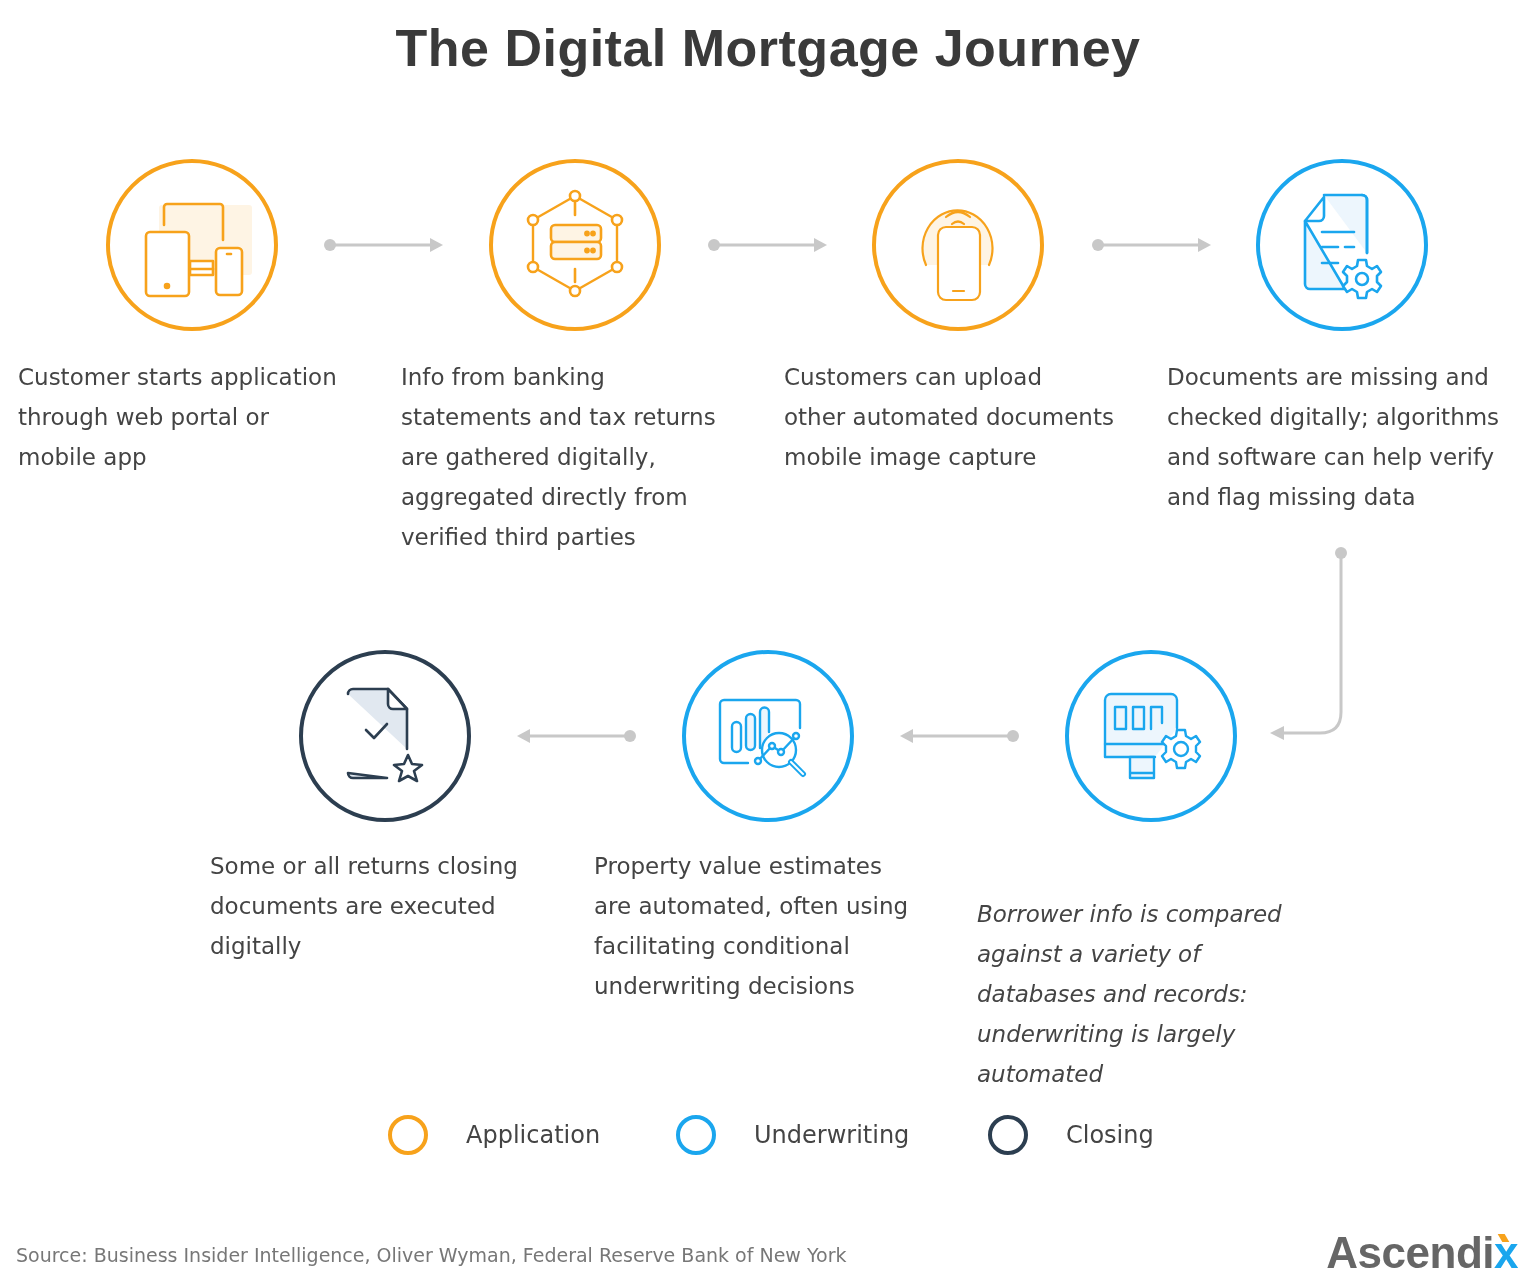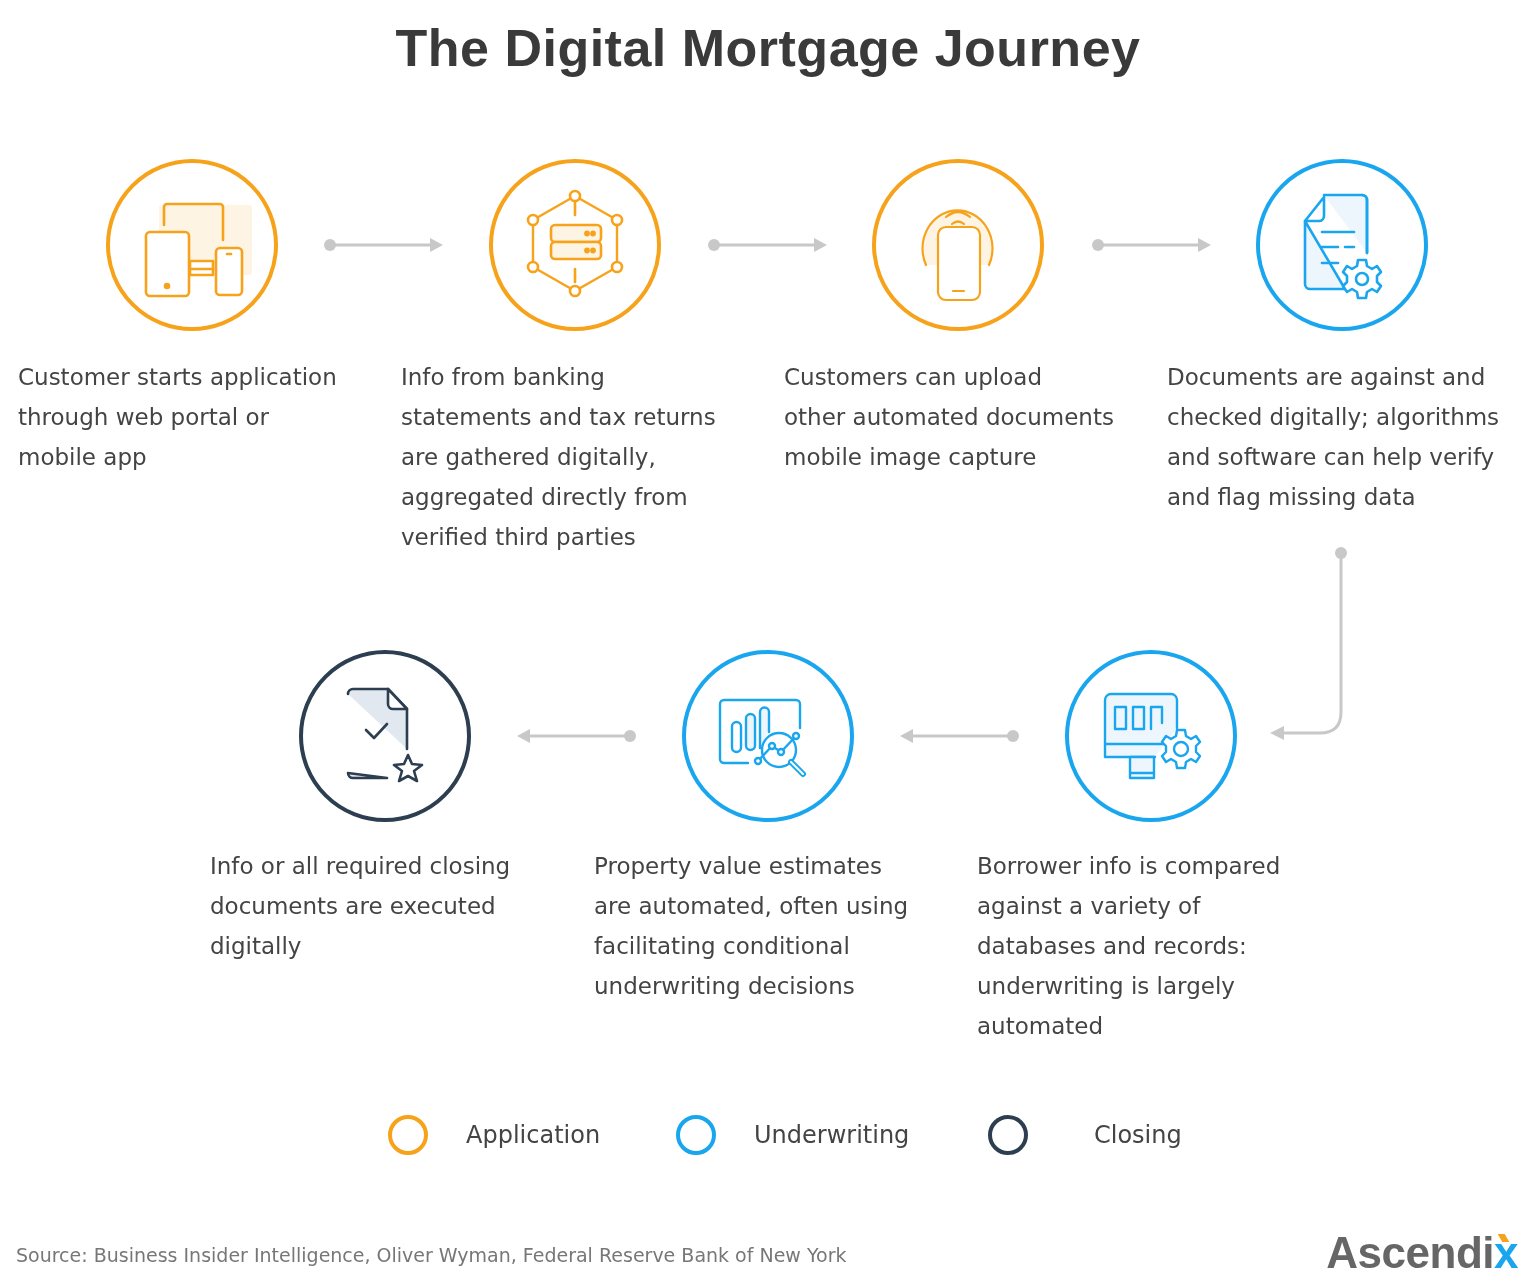--- a/index.html
+++ b/index.html
@@ -131,42 +131,42 @@
     <line x1="40" y1="62" x2="56" y2="62"></line>
       <line x1="63" y1="62" x2="72" y2="62"></line>
     <line x1="40" y1="78" x2="56" y2="78"></line>
     <g transform="translate(80,94)">
       <path d="M-4 -19 L4 -19 L5 -13 L10 -10 L15 -13 L19 -7 L15 -3 L15 3 L19 7 L15 13 L10 10 L5 13 L4 19 L-4 19 L-5 13 L-10 10 L-15 13 L-19 7 L-15 3 L-15 -3 L-19 -7 L-15 -13 L-10 -10 L-5 -13 Z" fill="#fff"></path>
       <circle r="6"></circle>
     </g>
   </svg>
 </div>
 <div class="step-text" style="left:1167px;top:357px;width:360px;">
-  <span>Documents are against and</span>
+  <span>Documents are missing and</span>
   <span>checked digitally; algorithms</span>
   <span>and software can help verify</span>
   <span>and flag missing data</span>
 </div>
 
 <div class="step-circle" style="left:1065px;top:650px;border-color:#1aa6ee;">
   <svg viewBox="0 0 120 120" fill="none" stroke="#1aa6ee" stroke-width="2.4" stroke-linecap="round" stroke-linejoin="round">
     <path d="M64 81 H14 V24 a6 6 0 0 1 6 -6 H80 a6 6 0 0 1 6 6 V52" fill="#edf6fd"></path>
     <line x1="14" y1="68" x2="80" y2="68"></line>
     <rect x="39" y="81" width="24" height="21" fill="#edf6fd"></rect>
     <line x1="40" y1="97" x2="62" y2="97"></line>
     <rect x="24" y="31" width="11" height="22"></rect>
     <rect x="42" y="31" width="11" height="22"></rect>
     <path d="M60 53 V31 H71 V47"></path>
     <g transform="translate(90,73)">
       <path d="M-4 -19 L4 -19 L5 -13 L10 -10 L15 -13 L19 -7 L15 -3 L15 3 L19 7 L15 13 L10 10 L5 13 L4 19 L-4 19 L-5 13 L-10 10 L-15 13 L-19 7 L-15 3 L-15 -3 L-19 -7 L-15 -13 L-10 -10 L-5 -13 Z" fill="#fff"></path>
       <circle r="7"></circle>
     </g>
   </svg>
 </div>
-<div class="step-text" style="left:977px;top:846px;">
+<div class="step-text" style="left:977px;top:894px;font-style:italic;">
   <span>Borrower info is compared</span>
   <span>against a variety of</span>
   <span>databases and records:</span>
   <span>underwriting is largely</span>
   <span>automated</span>
 </div>
 
 <div class="step-circle" style="left:682px;top:650px;border-color:#1aa6ee;">
   <svg viewBox="0 0 120 120" fill="none" stroke="#1aa6ee" stroke-width="2.4" stroke-linecap="round" stroke-linejoin="round">
     <path d="M40 87 H16 a4 4 0 0 1 -4 -4 V28 a4 4 0 0 1 4 -4 H88 a4 4 0 0 1 4 4 V52"></path>
@@ -192,35 +192,35 @@
 
 <div class="step-circle" style="left:299px;top:650px;border-color:#2c3e50;">
   <svg viewBox="0 0 120 120" fill="none" stroke="#2c3e50" stroke-width="2.6" stroke-linecap="round" stroke-linejoin="round">
     <path d="M23 18 a5 5 0 0 1 5 -5 H63 L82 33 V73 M62 102 H28 a5 5 0 0 1 -5 -5 Z" fill="#e1e8f0"></path>
     <path d="M63 13 V28 a5 5 0 0 0 5 5 H82 Z" fill="#fff"></path>
     <polyline points="41,54 49,62 62,48"></polyline>
     <path d="M83 79 L87 88 L97 89 L89 95 L92 105 L83 100 L74 105 L77 95 L69 89 L79 88 Z" fill="#fff"></path>
   </svg>
 </div>
 <div class="step-text" style="left:210px;top:846px;">
-  <span>Info or all required closing</span>
+  <span>Some or all returns closing</span>
   <span>documents are executed</span>
   <span>digitally</span>
 </div>
 
 <div class="legend">
   <div class="legend-item" style="left:388px;">
     <div class="legend-ring" style="border-color:#f7a21b;"></div>
     <span class="legend-label">Application</span>
   </div>
   <div class="legend-item" style="left:676px;">
     <div class="legend-ring" style="border-color:#1aa6ee;"></div>
     <span class="legend-label">Underwriting</span>
   </div>
-  <div class="legend-item" style="left:988px;gap:28px;">
+  <div class="legend-item" style="left:988px;">
     <div class="legend-ring" style="border-color:#2c3e50;"></div>
     <span class="legend-label">Closing</span>
   </div>
 </div>
 
 <div class="source">Source:  Business Insider Intelligence, Oliver Wyman, Federal Reserve Bank of New York</div>
 
 <div class="logo"><span>Ascendi</span><span class="x">x</span></div>
 
 </body></html>

